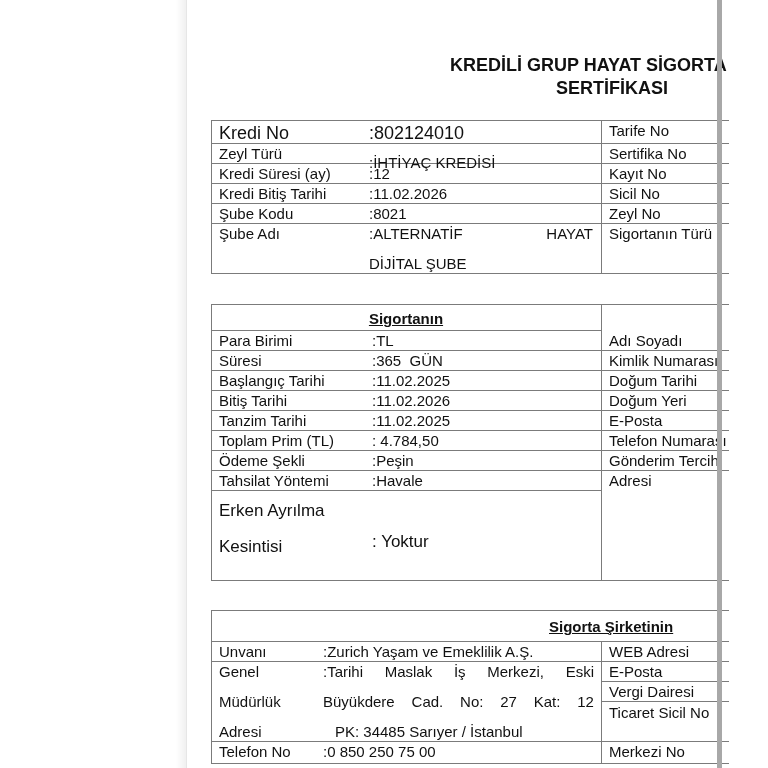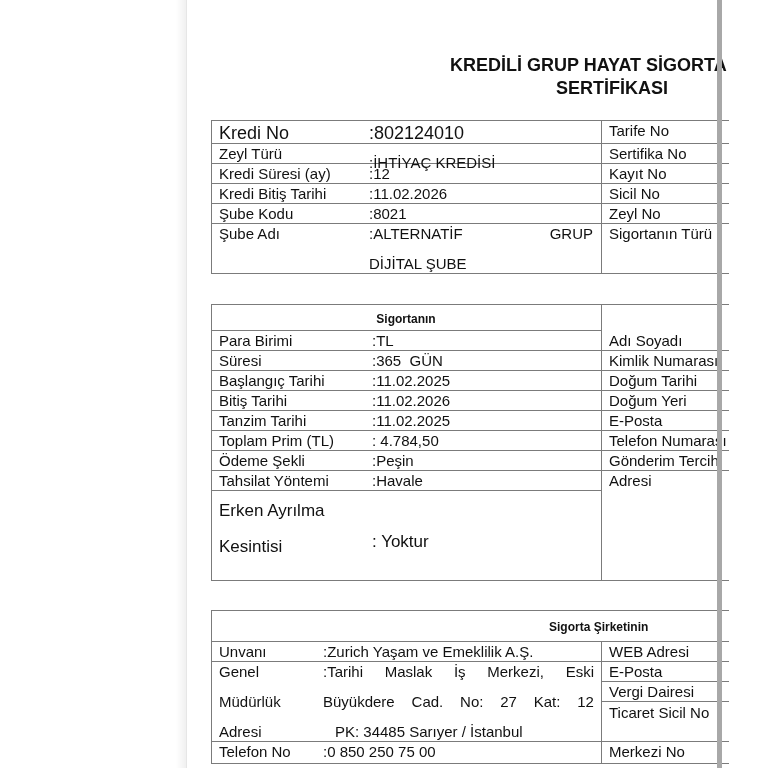--- a/index.html
+++ b/index.html
@@ -28,21 +28,21 @@
   .title.l1 { left:263px; top:55px; }
   .title.l2 { left:369px; top:78px; }
 
   .hline { position:absolute; height:1px; background:#7b7b7b; }
   .vline { position:absolute; width:1px; background:#7b7b7b; }
 
   .cell {
     position:absolute; font-size:15px; line-height:18px; white-space:nowrap;
   }
   .big { font-size:18px; line-height:22px; }
-  .hdr { font-weight:bold; font-size:12px; }
+  .hdr { font-weight:bold; font-size:15px;text-decoration:underline; }
   .justify-row { display:flex; justify-content:space-between; }
 </style>
 </head>
 <body>
 
 <div class="page-shadow"></div>
 
 <div class="page">
 
   <div class="title l1">KREDİLİ GRUP HAYAT SİGORTA</div>
@@ -70,21 +70,21 @@
 
     <div class="cell" style="left:32px;top:185px">Kredi Bitiş Tarihi</div>
     <div class="cell" style="left:182px;top:185px">:11.02.2026</div>
 
     <div class="cell" style="left:32px;top:205px">Şube Kodu</div>
     <div class="cell" style="left:182px;top:205px">:8021</div>
 
     <div class="cell" style="left:32px;top:225px">Şube Adı</div>
     <div class="cell justify-row" style="left:182px;top:225px;width:224px">
       <span>:ALTERNATİF</span>
-      <span>GRUP</span>
+      <span>HAYAT</span>
     </div>
     <div class="cell" style="left:182px;top:255px">DİJİTAL ŞUBE</div>
 
     <div class="cell" style="left:422px;top:122px">Tarife No</div>
     <div class="cell" style="left:422px;top:145px">Sertifika No</div>
     <div class="cell" style="left:422px;top:165px">Kayıt No</div>
     <div class="cell" style="left:422px;top:185px">Sicil No</div>
     <div class="cell" style="left:422px;top:205px">Zeyl No</div>
     <div class="cell" style="left:422px;top:225px">Sigortanın Türü</div>
   </div>

